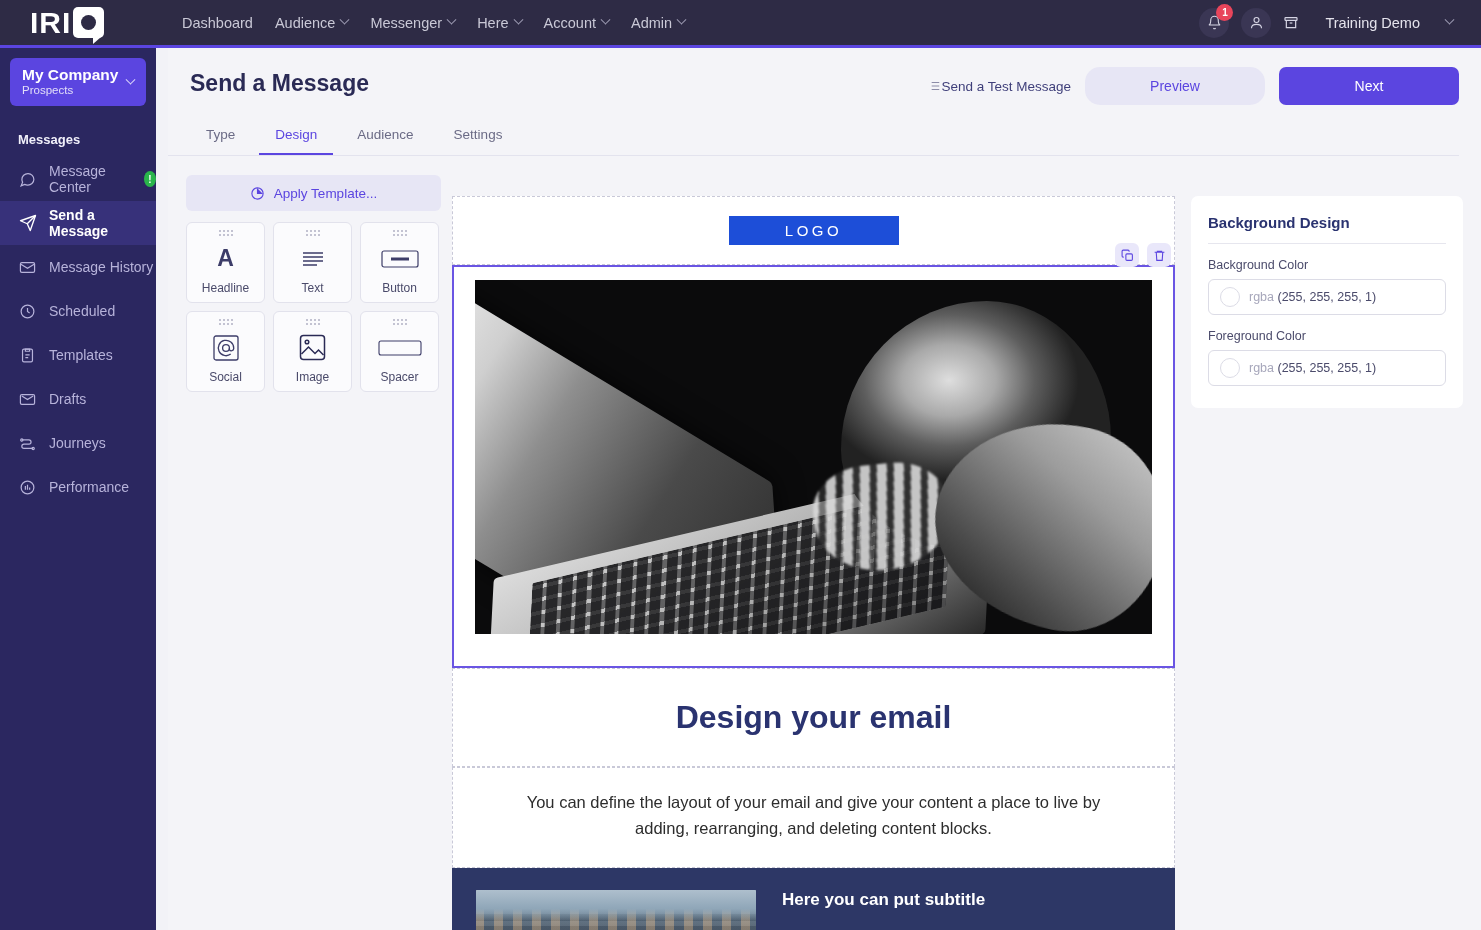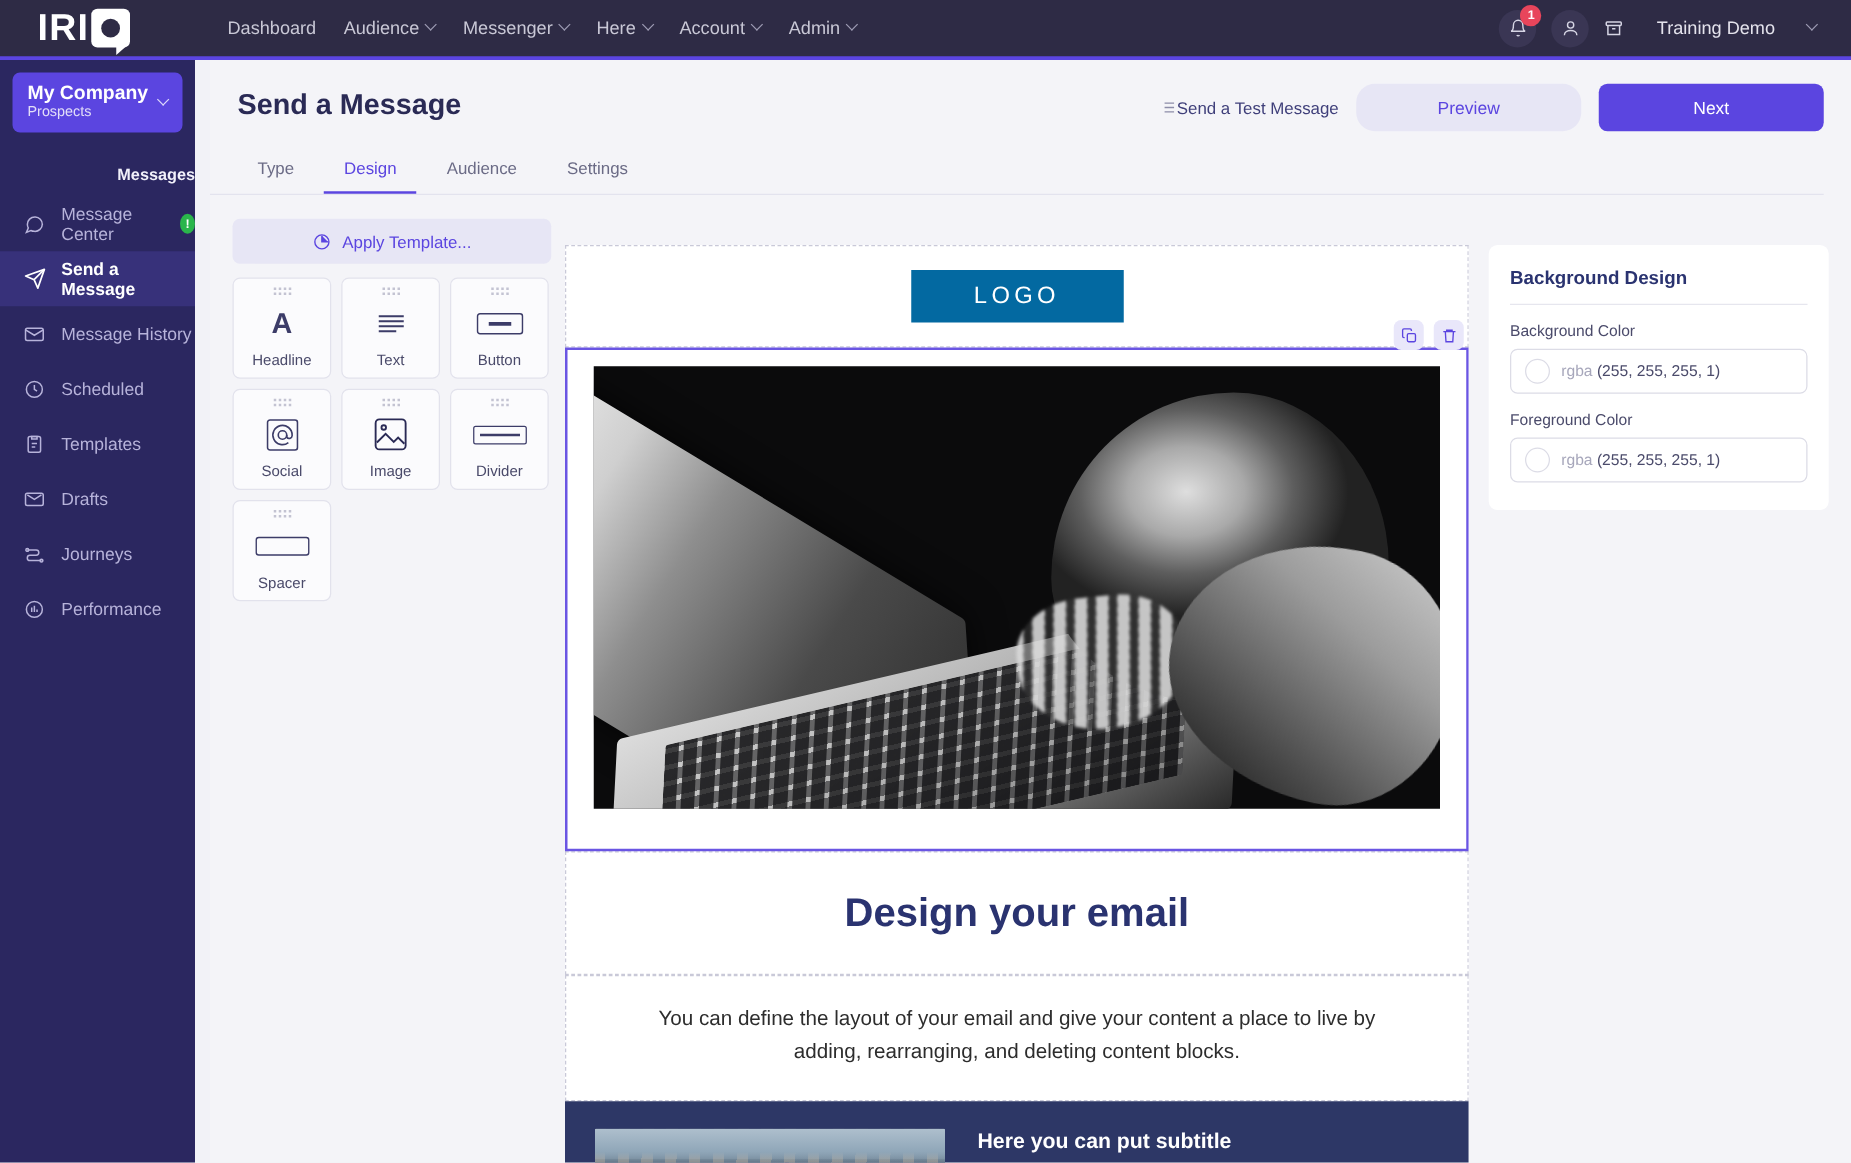--- a/index.html
+++ b/index.html
@@ -53,21 +53,21 @@
     position: absolute; top: 48px; left: 0; width: 156px; height: 882px;
     background: #2b2760;
   }
   .company {
     margin: 10px; height: 48px; border-radius: 6px; background: #5b45e0;
     display: flex; align-items: center; padding: 0 12px; cursor: pointer;
   }
   .company-name { color: #fff; font-size: 15.5px; font-weight: 700; line-height: 1.15; }
   .company-sub { color: #e2def8; font-size: 11.5px; line-height: 1.3; }
   .company .chev { border-color: #ded9fb; margin-left: auto; }
-  .sec-title { color: #f1f0fa; font-size: 13px; font-weight: 700; padding: 16px 0 10px 18px; text-align: right; }
+  .sec-title { color: #f1f0fa; font-size: 13px; font-weight: 700; padding: 16px 0 10px 18px; }
   .navrow {
     display: flex; align-items: center; gap: 12px; height: 44px; padding-left: 18px;
     color: #b7b3da; font-size: 14px; cursor: pointer;
   }
   .navrow.active { background: #37317a; color: #ffffff; font-weight: 700; }
   .navrow .ic { width: 19px; height: 19px; display: flex; align-items: center; justify-content: center; flex: 0 0 19px; }
   .navrow svg { display: block; }
   .dot-badge {
     width: 16px; height: 16px; border-radius: 50%; background: #2ab54b; color: #fff;
     font-size: 10px; font-weight: 700; display: flex; align-items: center; justify-content: center;
@@ -111,21 +111,21 @@
   .resizer-grip { display: grid; grid-template-columns: repeat(2,3px); gap: 3px; }
   .resizer-grip i { width: 3px; height: 3px; background: #c5c5d4; display: block; }
   .resizer-bar { position: absolute; left: 10px; top: 0; width: 2.5px; height: 745px; background: #6a55e3; }
   .canvas {
     position: absolute; left: 284px; top: 148px; width: 723px; height: 734px;
     background: #ffffff; overflow: hidden;
   }
   .blk { border: 1px dashed #c9c9d8; }
   .blk-logo { padding: 19px 0; display: flex; justify-content: center; }
   .logo-box {
-    width: 170px; height: 42px; background: #0369a1; color: #fff; font-size: 19px;
+    width: 170px; height: 29px; background: #1d4ed8; color: #fff; font-size: 15px;
     letter-spacing: 3.5px; display: flex; align-items: center; justify-content: center;
   }
   .blk-image { position: relative; border: 2px solid #6a55e3; padding: 13px 21px 32px; }
   .blk-tools { position: absolute; right: 2px; top: -24px; display: flex; gap: 8px; }
   .tool {
     width: 24px; height: 24px; border-radius: 6px; background: #e9e7fa;
     display: flex; align-items: center; justify-content: center; cursor: pointer; color: #5b45e0;
   }
   .photo { width: 100%; height: 354px; position: relative; overflow: hidden; background: #0b0b0c; }
   .photo .lid {
@@ -486,39 +486,20 @@
         <span class="block-ico">
           <svg width="27" height="27" viewBox="0 0 27 27" fill="none" stroke="#2a2a55" stroke-width="1.5">
             <rect x="1.5" y="1.5" width="24" height="24" rx="3"></rect>
               <circle cx="8" cy="8" r="1.8"></circle>
               <path d="M2.5 20l7-7 6.5 6.5 3.5-3.5 5 5"></path>
           </svg>
         </span>
         <span class="block-label">Image</span>
       </div>
 
-      <div class="block">
-        <span class="grip r2">
-            <i></i>
-            <i></i>
-            <i></i>
-            <i></i>
-            <i></i>
-            <i></i>
-            <i></i>
-            <i></i>
-          </span>
-        <span class="block-ico">
-          <svg width="44" height="16" viewBox="0 0 44 16" fill="none" stroke="#3c3c68">
-              <rect x="1" y="1" width="42" height="14" rx="1.5" stroke-width="1"></rect>
-              <path d="M6 8h32" stroke-width="2"></path>
-            </svg>
-        </span>
-        <span class="block-label">Divider</span>
-      </div>
 
       <div class="block">
         <span class="grip r2">
             <i></i>
             <i></i>
             <i></i>
             <i></i>
             <i></i>
             <i></i>
             <i></i>

